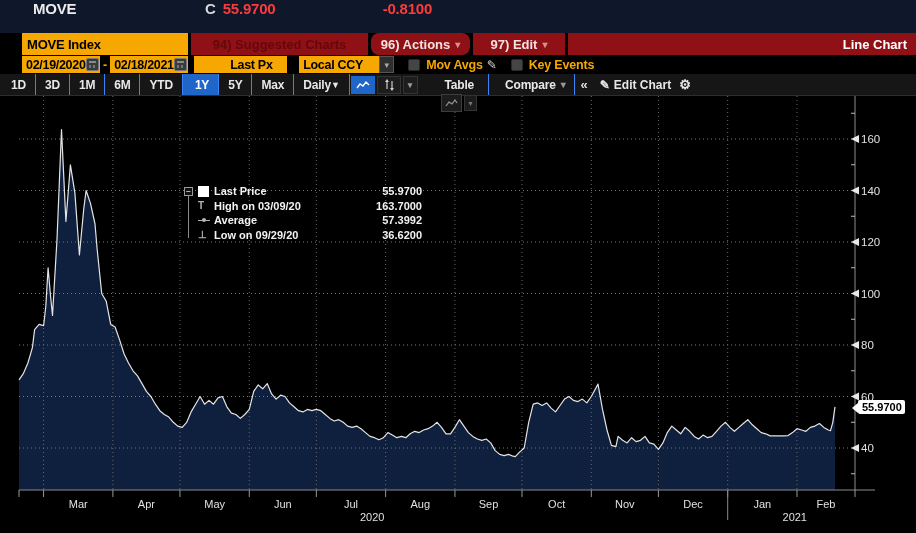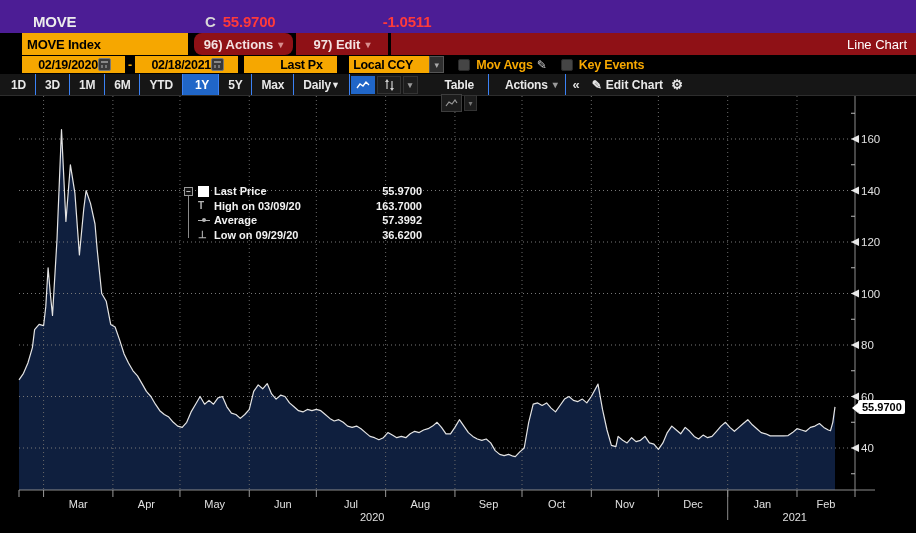--- a/index.html
+++ b/index.html
@@ -1,45 +1,45 @@
 <!DOCTYPE html>
 <html><head>
 <meta charset="utf-8">
 <style>
   * { margin:0; padding:0; box-sizing:border-box; }
   html,body { width:916px; height:533px; background:#000; overflow:hidden;
     font-family:"Liberation Sans", sans-serif; }
 
   
-  .row1 { height:33px; background:#4c1d95; display:flex; align-items:flex-end;
+  .row1 { height:33px; background:#0f172a; display:flex; 
     padding:0 10px 3px 33px; font-weight:bold; font-size:15px; color:#ececec; letter-spacing:-0.2px; }
   .tk-sym { width:172px; }
   .tk-c { color:#d8d8d8; margin-right:7px; }
   .tk-last { color:#ff3a3a; width:118px; }
   .tk-chg { color:#ff3a3a; margin-left:42px; }
 
   
   .row2 { height:22px; background:#000; display:flex; font-size:13px; }
   .row2 .seg { background:#8f1116; display:flex; align-items:center; height:100%; }
   .seg-spacer { width:22px; background:#000; }
   .seg-gap { width:3px; background:#000; }
   .sec-box { width:166px; background:#f6a700; color:#000; font-weight:bold;
     padding-left:5px; display:flex; align-items:center; height:100%; letter-spacing:-0.2px; }
   .seg-suggested { width:177px; justify-content:center; color:#65080b; font-weight:bold; }
   .seg-actions { width:99px; justify-content:center; color:#f3e2e2; font-weight:bold; gap:5px;border-radius:8px; }
   .seg-edit { width:92px; justify-content:center; color:#f3e2e2; font-weight:bold; gap:5px; }
-  .seg-rest { flex:1; justify-content:flex-end; padding-right:9px; color:#fff; font-weight:normal; }
+  .seg-rest { flex:1; justify-content:flex-end; padding-right:9px; color:#fff; font-weight:bold; }
   .caret-red { color:#d98f8f; font-size:10px; }
 
   
   .row3 { height:19px; background:#000; display:flex; align-items:center;
     padding-left:22px; font-size:12.5px; }
   .obox { background:#f6a700; color:#000; height:17px; display:flex; align-items:center;
     padding:0 2px 0 4px; font-weight:bold; letter-spacing:-0.3px; }
-  .datebox { width:103px; justify-content:center; }
+  .datebox { width:78px; justify-content:space-between; }
   .cal-ic { width:13px; height:13px; background:#3a3a3a; border:1px solid #777;
     border-radius:2px; position:relative; flex:none; }
   .cal-ic::before { content:""; position:absolute; left:2px; right:2px; top:2px; height:2px; background:#888; }
   .cal-ic::after { content:""; position:absolute; left:2px; right:2px; top:6px; bottom:2px;
     background:repeating-linear-gradient(90deg,#777 0 2px,transparent 2px 4px); }
   .date-dash { color:#f6a700; font-weight:bold; margin:0 3px; }
   .px-box { width:93px; margin-left:6px;padding-left:36px; }
   .ccy-box { width:80px; margin-left:12px; }
   .dd-btn { width:15px; height:17px; background:#2e2e2e; border:1px solid #555;
     color:#aaa; font-size:9px; display:flex; align-items:center; justify-content:center; }
@@ -99,27 +99,28 @@
   .price-badge::before { content:""; position:absolute; left:-6px; top:3px;
     border-top:5px solid transparent; border-bottom:5px solid transparent; border-right:6px solid #fff; }
 </style>
 </head>
 <body>
 
 <div class="row1">
   <span class="tk-sym">MOVE</span>
   <span class="tk-c">C</span>
   <span class="tk-last">55.9700</span>
-  <span class="tk-chg">-1.0511</span>
+  <span class="tk-chg">-0.8100</span>
 </div>
 
 <div class="row2">
   <div class="seg-spacer"></div>
   <div class="sec-box">MOVE Index</div>
   <div class="seg-gap"></div>
+  <div class="seg seg-suggested">94) Suggested Charts</div>
   <div class="seg-gap"></div>
   <div class="seg seg-actions">
     <span>96) Actions</span>
     <span class="caret-red">▾</span>
   </div>
   <div class="seg-gap"></div>
   <div class="seg seg-edit">
     <span>97) Edit</span>
     <span class="caret-red">▾</span>
   </div>
@@ -175,21 +176,21 @@
       <polygon points="4,0 2,3 6,3" fill="#cfcfcf"></polygon>
       <line x1="9" y1="2" x2="9" y2="10" stroke="#cfcfcf" stroke-width="1.2"></line>
       <polygon points="9,12 7,9 11,9" fill="#cfcfcf"></polygon>
     </svg>
   </div>
   <div class="icbtn small">
     <span>▾</span>
   </div>
   <div class="rbtn tbl-btn">Table</div>
   <div class="rbtn cmp-btn">
-    <span>Actions</span>
+    <span>Compare</span>
     <span class="caret-red" style="color:#999">▾</span>
   </div>
   <span class="chev">«</span>
   <div class="editchart">
     <span>✎</span>
     <span>Edit Chart</span>
   </div>
   <span class="gear">⚙</span>
 </div>
 

